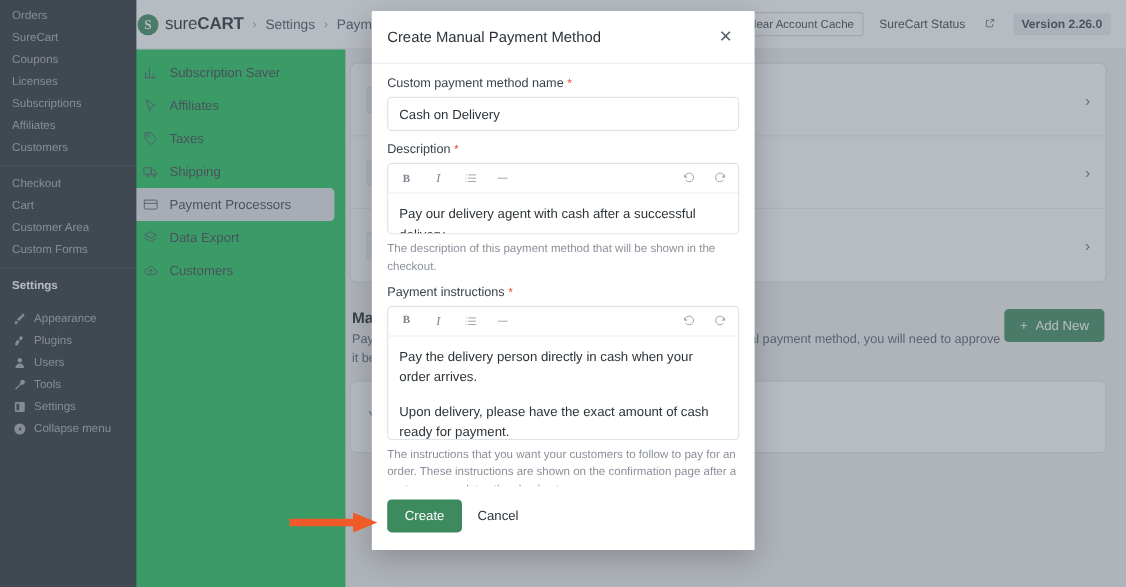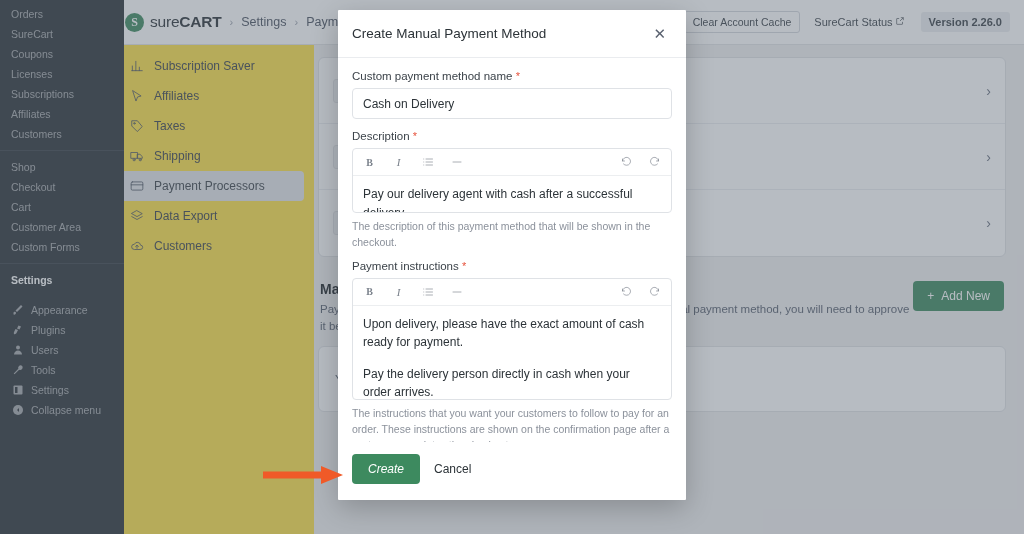--- a/index.html
+++ b/index.html
@@ -66,33 +66,33 @@
   .crumb-sep { color: #9ca3ae; font-size: 11px; margin: 0 8px; }
   .crumb { font-size: 12.5px; color: #4a5260; }
   .spacer { flex: 1 1 auto; }
   .btn-outline {
     border: 1px solid #d5d8dd; background: #fff; color: #3c434a;
     font-size: 10.5px; padding: 4px 8px; border-radius: 3px;
     font-family: "Liberation Sans", sans-serif;
   }
   .link-status {
     font-size: 11px; color: #3c434a; margin-left: 14px;
-    display: inline-flex; align-items: center; gap: 2px;
+    display: inline-flex; align-items: center; gap: 17px;
   }
   .link-status svg { width: 10px; height: 10px; stroke: #3c434a; fill: none; stroke-width: 1.6; }
   .version-badge {
     margin-left: 16px; font-size: 11px; font-weight: bold; color: #3c434a;
     background: #eceef0; border-radius: 3px; padding: 4px 8px; text-align: right;
   }
 
   
   #inner { position: absolute; left: 0; top: 45px; width: 913px; height: 489px; display: flex; }
   #sc-nav {
     width: 203px; flex: 0 0 203px;
-    background: #fde047;
+    background: #22c55e;
     padding: 6px 10px 0 10px;
   }
   .sc-item {
     display: flex; align-items: center; gap: 10px;
     height: 30px; border-radius: 4px; padding: 0 8px;
     color: #3c434a; font-size: 12px;
     white-space: nowrap;
   }
   .sc-item.active { background: #e3e5e8; font-weight: 500; }
   .sc-ic { width: 15px; flex: 0 0 15px; height: 15px; display:inline-flex; align-items:center; justify-content:center; }
@@ -189,21 +189,21 @@
   .editor-area { padding: 9px 10px; font-size: 12px; color: #2c3338; line-height: 1.55; }
   .editor-area p { margin: 0 0 13px 0; }
   .editor-area p:last-child { margin-bottom: 0; }
   .ed-1 { height: 36px; }
   .ed-2 { height: 93px; overflow: hidden; }
   .help-txt { font-size: 10.5px; color: #8b919b; line-height: 1.55; margin-top: 5px; }
 
   #modal-foot { padding: 12px 14px 16px 14px; display: flex; align-items: center; gap: 14px; }
   #create-btn {
     background: #3d8a5f; color: #fff; border: none; border-radius: 4px;
-    font-size: 12px; padding: 8px 16px; font-family: "Liberation Sans", sans-serif; font-style: italic;
+    font-size: 12px; padding: 8px 16px; font-family: "Liberation Sans", sans-serif;
   }
   #cancel-btn { background: none; border: none; font-size: 12px; color: #2c3338; font-family: "Liberation Sans", sans-serif; padding: 0; }
 
   
   #arrow { position: absolute; left: 263px; top: 464px; z-index: 50; }
 </style>
 </head>
 <body>
 
 <div id="wp-sidebar">
@@ -228,23 +228,20 @@
         <span>Affiliates</span>
       </div>
     <div class="wp-item">
         <span>Customers</span>
       </div>
   </div>
 
   <div class="wp-sep"></div>
 
   <div>
-    <div class="wp-item">
-        <span>Shop</span>
-      </div>
     <div class="wp-item">
         <span>Checkout</span>
       </div>
     <div class="wp-item">
         <span>Cart</span>
       </div>
     <div class="wp-item">
         <span>Customer Area</span>
       </div>
     <div class="wp-item">
@@ -540,22 +537,22 @@
               </svg>
             </span>
           <span class="tb-ic">
               <svg viewBox="0 0 24 24">
                 <path d="M15 10h4V6"></path>
                 <path d="M19 10a8 8 0 1 0-2 6"></path>
               </svg>
             </span>
         </div>
         <div class="editor-area ed-2">
+          <p>Pay the delivery person directly in cash when your order arrives.</p>
           <p>Upon delivery, please have the exact amount of cash ready for payment.</p>
-          <p>Pay the delivery person directly in cash when your order arrives.</p>
 
         </div>
       </div>
       <div class="help-txt">The instructions that you want your customers to follow to pay for an order. These instructions are shown on the confirmation page after a customer completes the checkout.</div>
     </div>
 
   </div>
 
   <div id="modal-foot">
     <button id="create-btn">Create</button>

